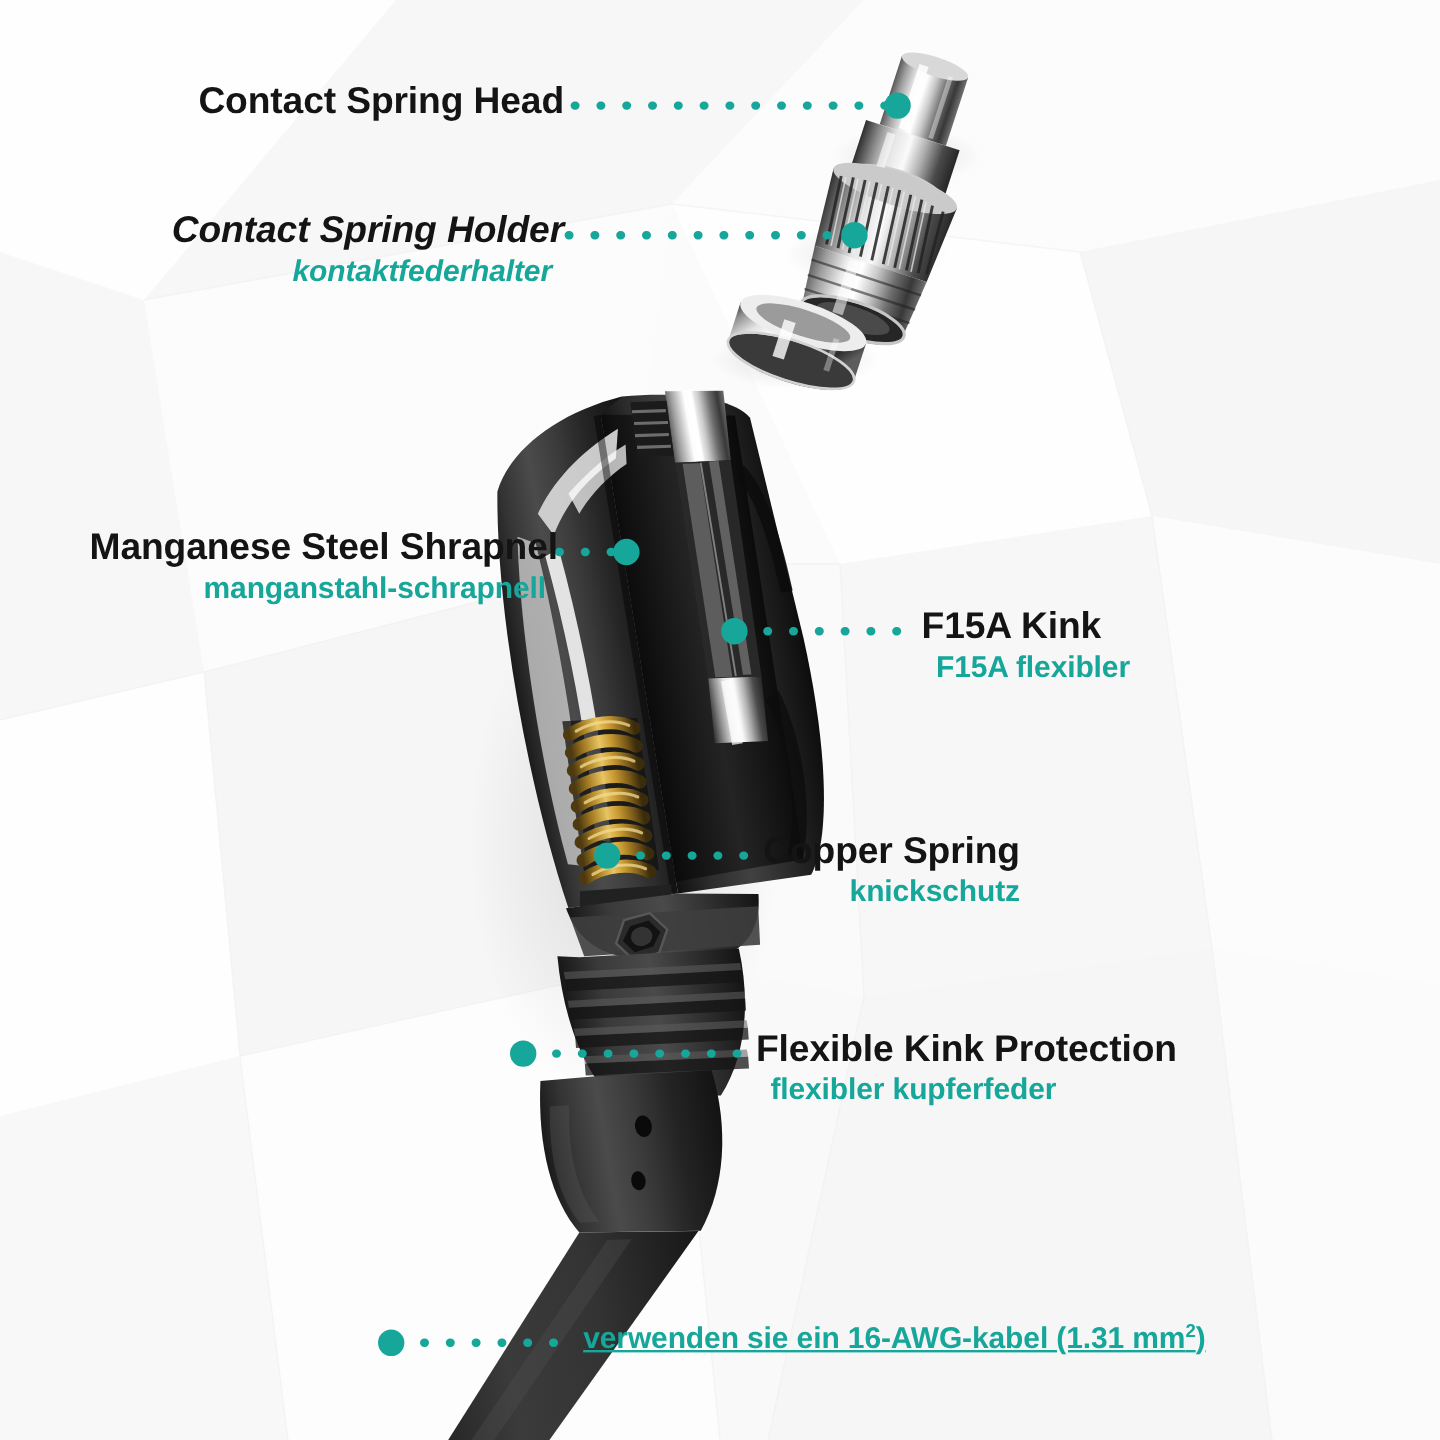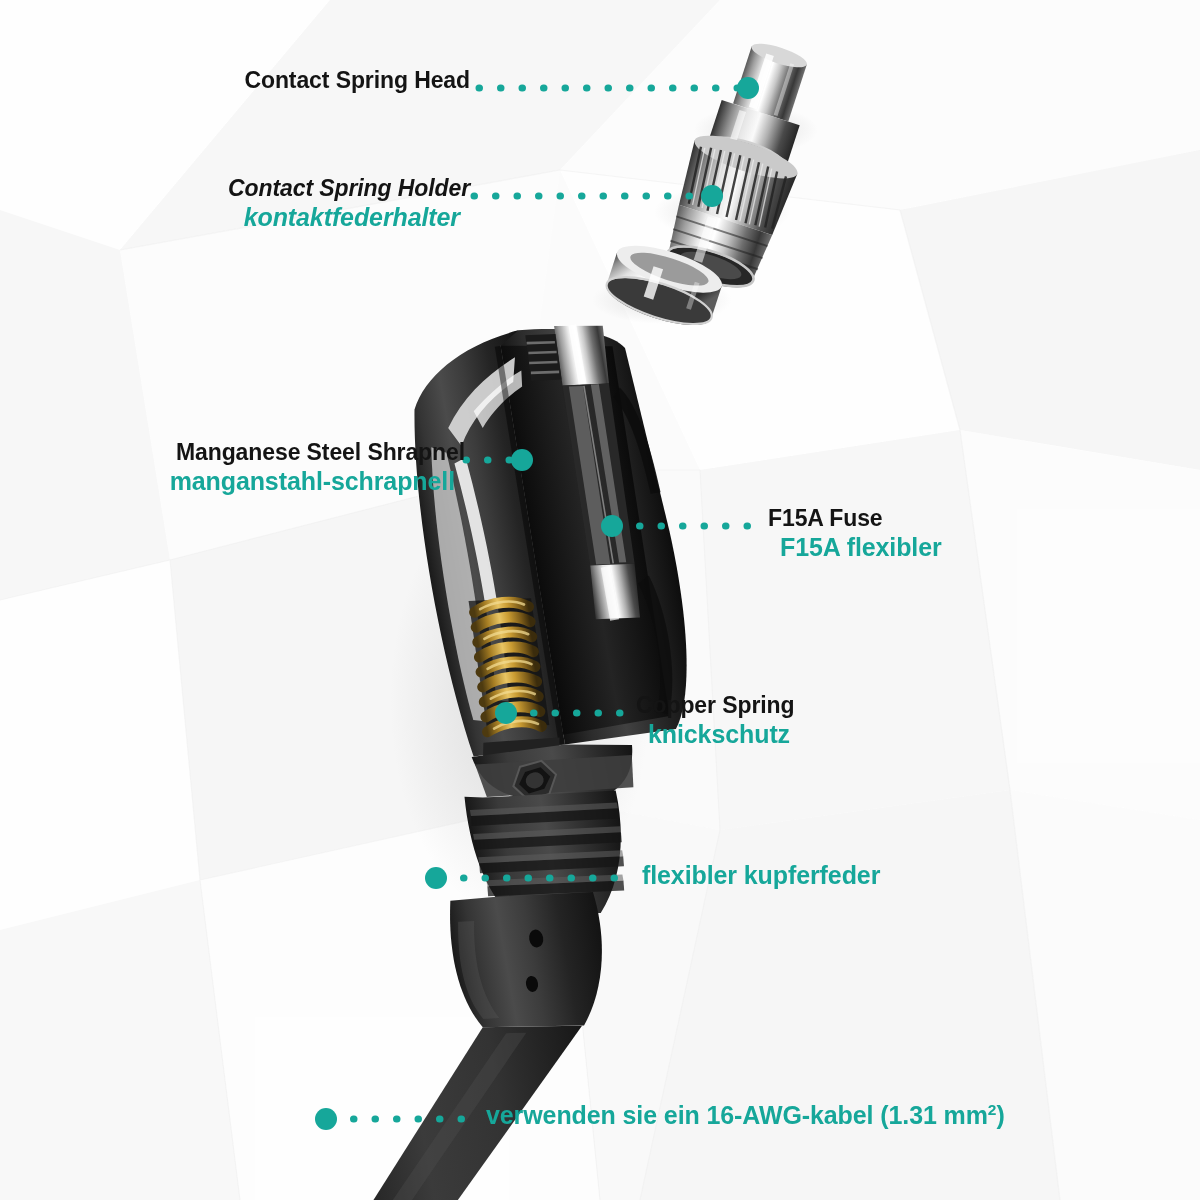--- a/index.html
+++ b/index.html
@@ -15,21 +15,21 @@
     width:1200px; height:1200px;
     background:#fbfbfb;
     overflow:hidden;
   }
   #bg-facets{ position:absolute; inset:0; width:1200px; height:1200px; }
   #product-svg{ position:absolute; inset:0; width:1200px; height:1200px; }
   #callout-svg{ position:absolute; inset:0; width:1200px; height:1200px; }
 
   .callout{ position:absolute; }
   .callout .en{
-    font-size:23px; font-weight:700; color:#141414;
+    font-size:31px; font-weight:700; color:#141414;
     letter-spacing:-0.1px; white-space:nowrap; line-height:1.06;
   }
   .callout .de{
     font-size:25px; font-weight:700; color:#16a79a;
     letter-spacing:-0.1px; white-space:nowrap; line-height:1.12;
     margin-top:3px;
   }
   .callout.right-align{ text-align:right; }
   .callout.left-align{ text-align:left; }
   .callout .de.indent-l{ padding-left:12px; }
@@ -403,32 +403,33 @@
     <div class="en">Contact Spring Holder</div>
     <div class="de indent-r">kontaktfederhalter</div>
   </div>
 
   <div class="callout right-align" style="left:10px; top:440px; width:455px;">
     <div class="en">Manganese Steel Shrapnel</div>
     <div class="de indent-r">manganstahl-schrapnell</div>
   </div>
 
   <div class="callout left-align" style="left:768px; top:506px;">
-    <div class="en">F15A Fuse</div>
+    <div class="en">F15A Kink</div>
     <div class="de indent-l">F15A flexibler</div>
   </div>
 
-  <div class="callout left-align" style="left:636px; top:693px;">
+  <div class="callout left-align" style="left:636px; top:693px;text-align:right;">
     <div class="en">Copper Spring</div>
     <div class="de indent-l">knickschutz</div>
   </div>
 
   <div class="callout left-align" style="left:630px; top:858px;">
+    <div class="en">Flexible Kink Protection</div>
     <div class="de indent-l">flexibler kupferfeder</div>
   </div>
 
   <div class="callout left-align" style="left:476px; top:1098px;">
-    <div class="de" style="padding-left:10px;">
+    <div class="de" style="padding-left:10px;text-decoration:underline;">
       <span>verwenden sie ein 16-AWG-kabel (1.31 mm</span><span class="sup">2</span><span>)</span>
     </div>
   </div>
 
 </div>
 
 </body></html>

